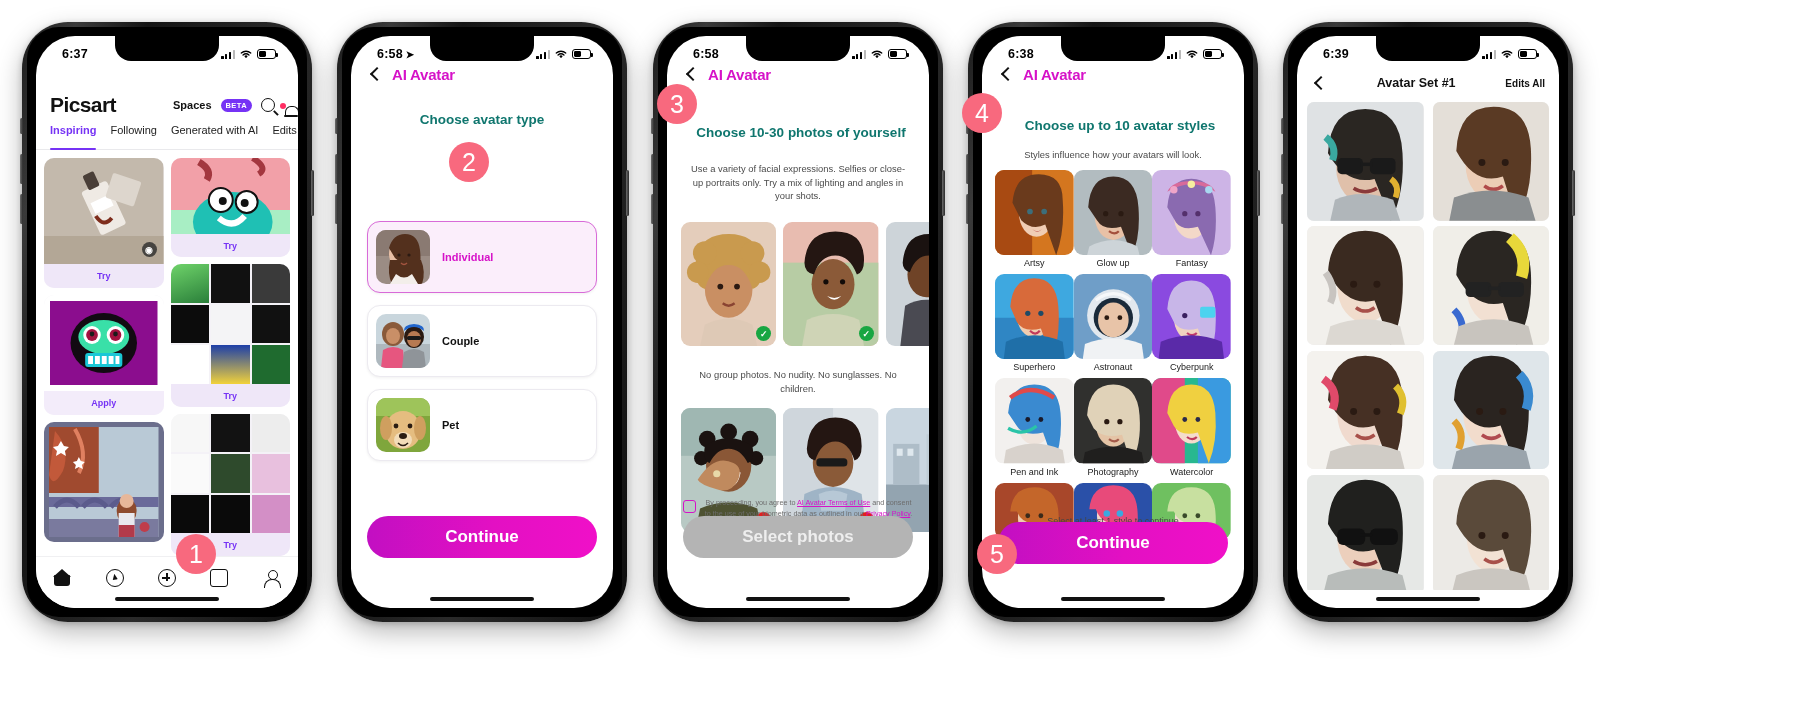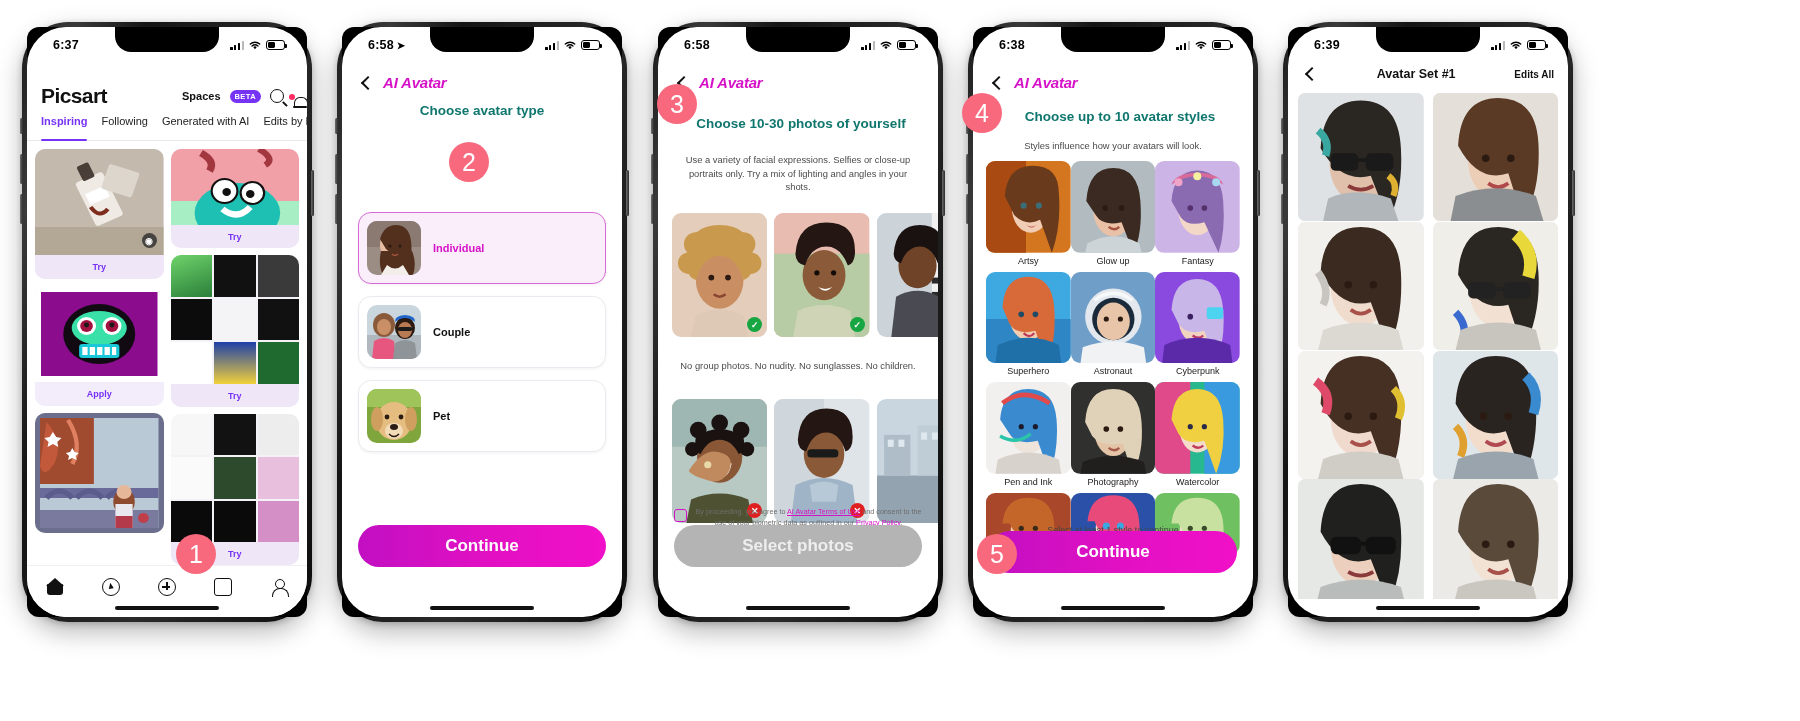--- a/index.html
+++ b/index.html
@@ -15,23 +15,23 @@
   .phone {
     position: absolute;
     width: 290px; height: 600px;
     border-radius: 46px;
     background: linear-gradient(105deg,#1b1b1b 0%,#3a3a3a 12%,#141414 28%,#2a2a2a 60%,#0d0d0d 100%);
     padding: 5px;
     box-shadow: 0 10px 26px rgba(0,0,0,.28), 0 2px 6px rgba(0,0,0,.20);
   }
   .phone .bezel {
     width:100%; height:100%;
-    border-radius:12px;
+    border-radius:32px;
     background:#000;
-    padding:0;
+    padding:9px;
     position:relative;
   }
   .phone .screen {
     width:100%; height:100%;
     border-radius:39px;
     background:#fff;
     overflow:hidden;
     position:relative;
   }
   .notch {
@@ -57,21 +57,21 @@
   .stat-right { display:flex; align-items:center; gap:4px; }
   .sig { display:flex; align-items:flex-end; gap:1.4px; height:10px; }
   .sig i { width:2.4px; background:#000; border-radius:.6px; display:block; }
   .sig i:nth-child(1){height:3.5px;} .sig i:nth-child(2){height:5.5px;}
   .sig i:nth-child(3){height:7.5px;} .sig i:nth-child(4){height:9.5px;background:#b9b9b9;}
   .batt { width:19px;height:10px;border:1.3px solid #000;border-radius:3px;position:relative;}
   .batt::after{content:"";position:absolute;right:-3px;top:3px;width:1.6px;height:4px;background:#000;border-radius:0 1px 1px 0;}
   .batt i{position:absolute;left:1.2px;top:1.2px;bottom:1.2px;width:40%;background:#000;border-radius:1.4px;display:block;}
 
   
-  .appbar { position:absolute; top:30px; left:0; right:0; height:34px; display:flex; align-items:flex-end; padding:0 16px; z-index:25;font-style:italic;}
+  .appbar { position:absolute; top:30px; left:0; right:0; height:34px; display:flex; align-items:flex-start; padding:0 16px; z-index:25;}
   .chev-back { width:16px;height:16px;position:relative;cursor:pointer;flex:0 0 auto; }
   .chev-back::before{content:"";position:absolute;left:5px;top:3px;width:8px;height:8px;border-left:2.2px solid #111;border-bottom:2.2px solid #111;transform:rotate(45deg);}
   .ai-title { font-size:15px; font-weight:700; color:#d612c8; margin-left:9px; letter-spacing:-.2px;}
 
   
   .step {
     position:absolute; width:40px;height:40px;border-radius:50%;
     background:#f8697e; color:#fff; display:flex;align-items:center;justify-content:center;
     font-size:25px; font-weight:400; z-index:60; font-family:"Liberation Sans",sans-serif;
   }

